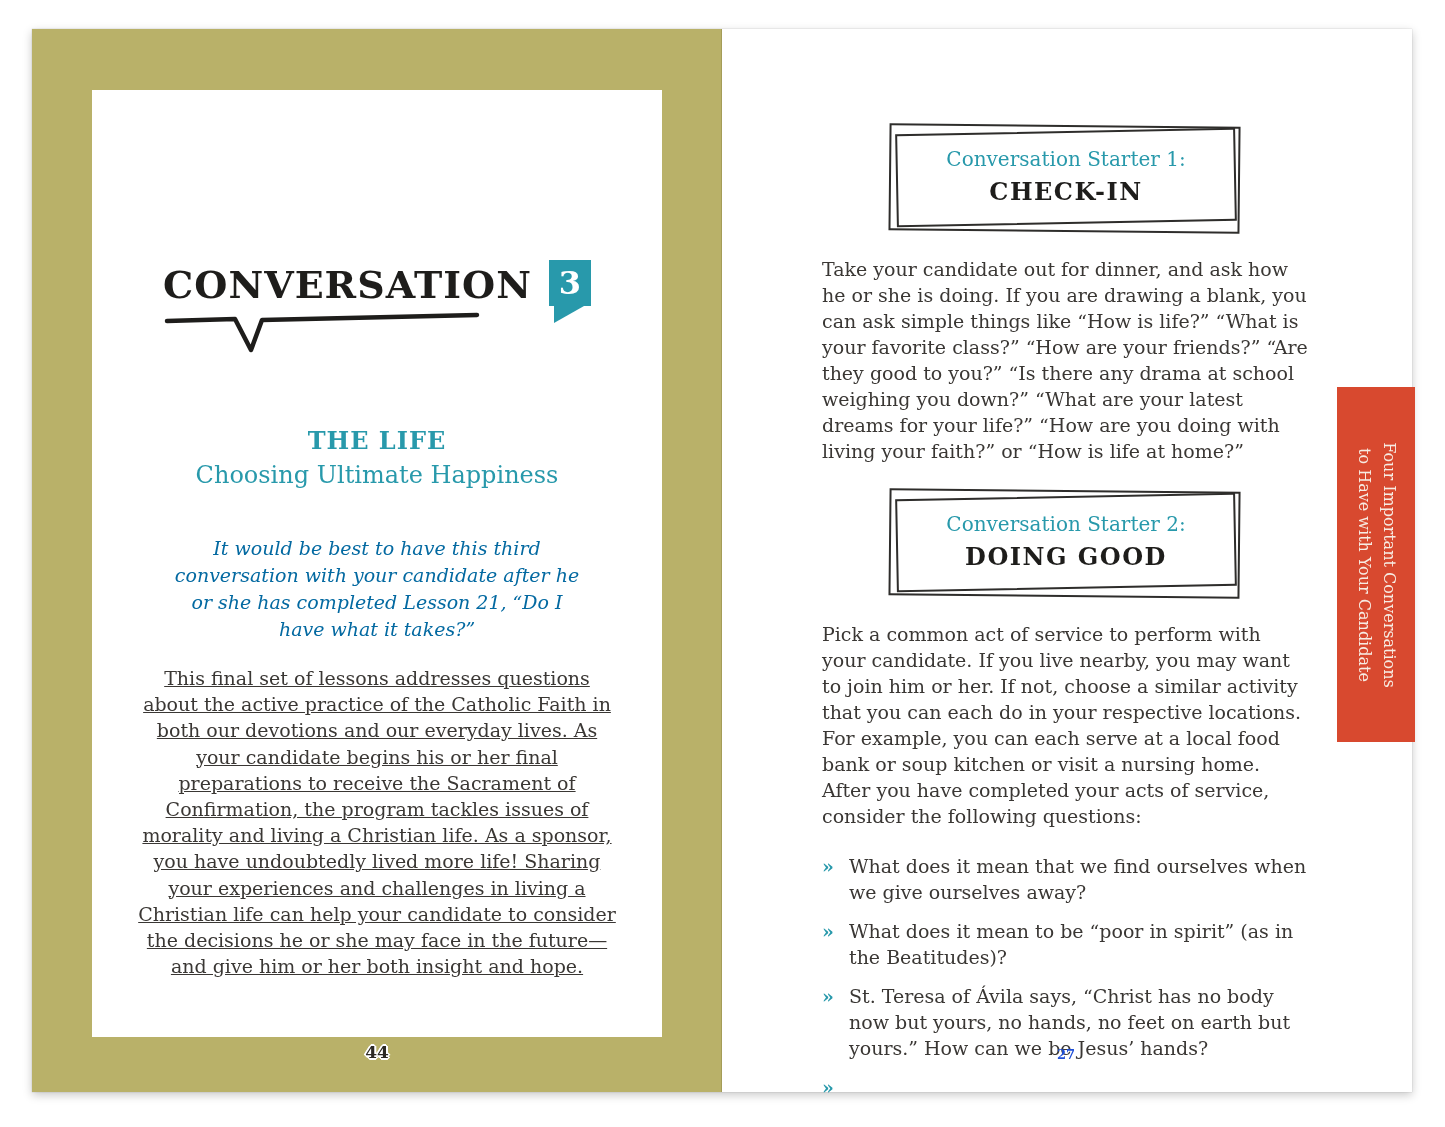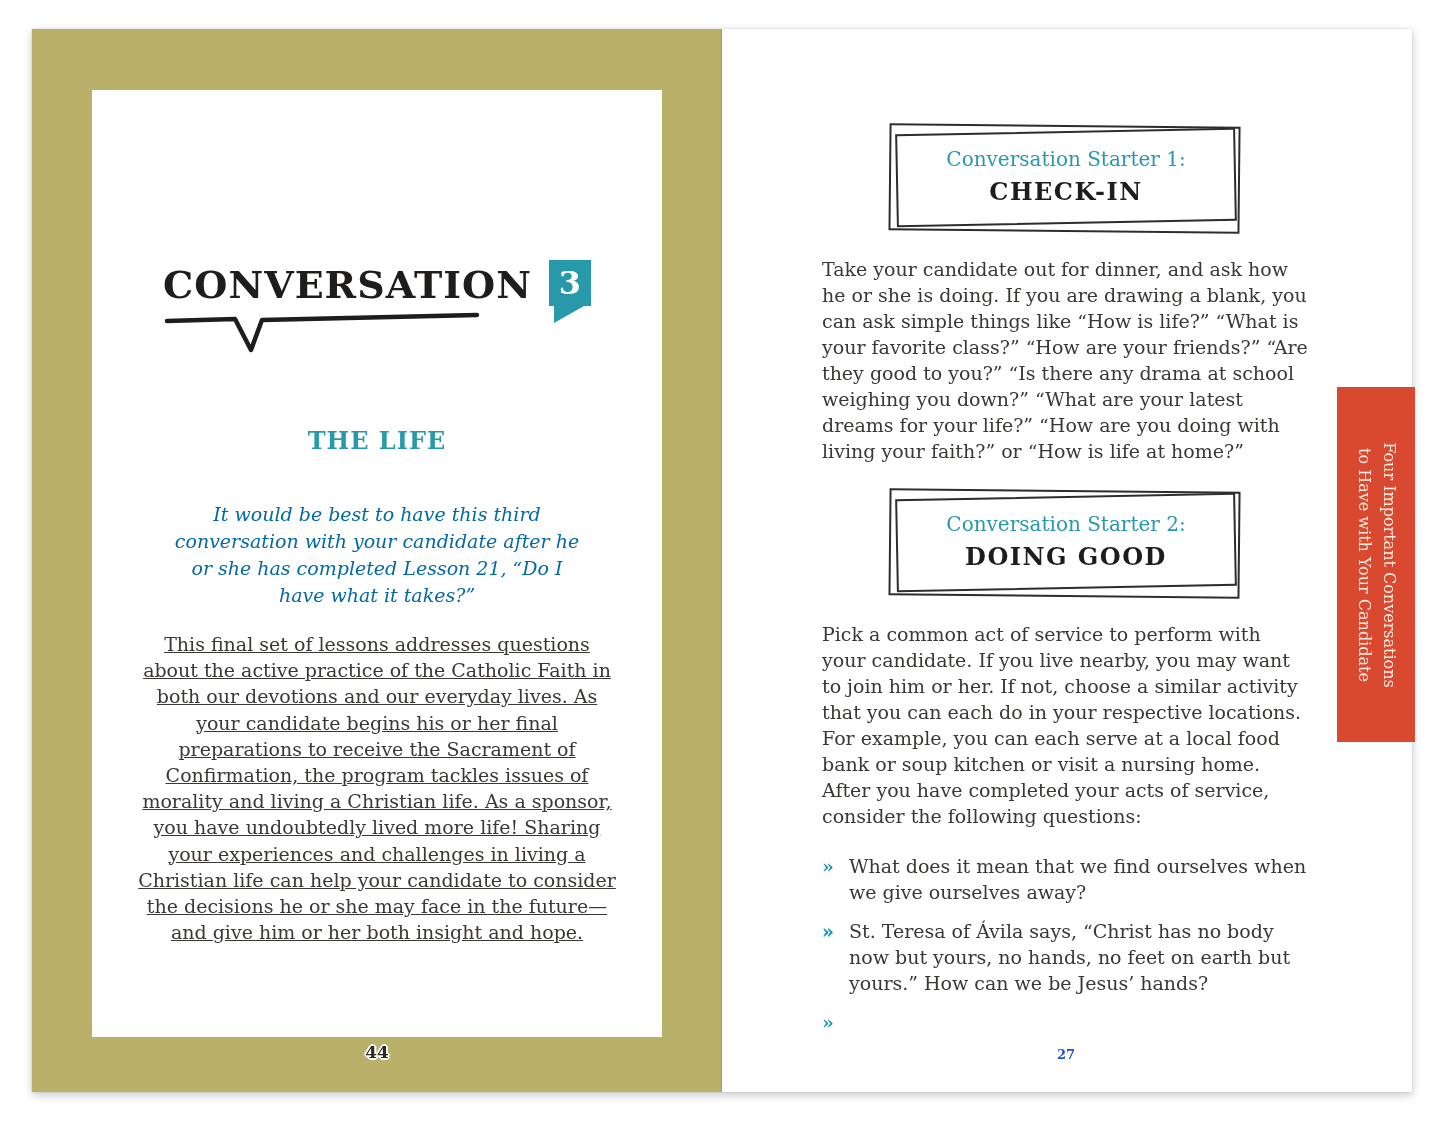--- a/index.html
+++ b/index.html
@@ -81,20 +81,21 @@
           <svg class="conv-underline" width="320" height="46" viewBox="0 0 320 46">
             <path d="M4 13 L72 11 L88 42 L99 12 L314 7" fill="none" stroke="#1e1d1b" stroke-width="4.5" stroke-linecap="round" stroke-linejoin="round"></path>
           </svg>
         </span>
         <span class="badge">
           <span class="badge-num">3</span>
         </span>
       </div>
 
       <div class="the-life">THE LIFE</div>
+      <div class="subtitle">Choosing Ultimate Happiness</div>
 
       <p class="intro">It would be best to have this third conversation with your candidate after he or she has completed Lesson 21, “Do I have what it takes?”</p>
 
       <p class="body-copy">This final set of lessons addresses questions about the active practice of the Catholic Faith in both our devotions and our everyday lives. As your candidate begins his or her final preparations to receive the Sacrament of Confirmation, the program tackles issues of morality and living a Christian life. As a sponsor, you have undoubtedly lived more life! Sharing your experiences and challenges in living a Christian life can help your candidate to consider the decisions he or she may face in the future—and give him or her both insight and hope.</p>
     </div>
 
     <div class="pageno-left">44</div>
   </div>
 
   <div class="page-right">
@@ -118,20 +119,21 @@
 
       <p class="para">Pick a common act of service to perform with your candidate. If you live nearby, you may want to join him or her. If not, choose a similar activity that you can each do in your respective locations. For example, you can each serve at a local food bank or soup kitchen or visit a nursing home. After you have completed your acts of service, consider the following questions:</p>
 
       <ul class="bullets">
         <li>
           <span class="marker">»</span>
           <span>What does it mean that we find ourselves when we give ourselves away?</span>
         </li>
         <li>
           <span class="marker">»</span>
+          <span>What does it mean to be “poor in spirit” (as in the Beatitudes)?</span>
         </li>
         <li>
           <span class="marker">»</span>
           <span>St. Teresa of Ávila says, “Christ has no body now but yours, no hands, no feet on earth but yours.” How can we be Jesus’ hands?</span>
         </li>
         <li>
           <span class="marker">»</span>
         </li>
       </ul>
     </div>

